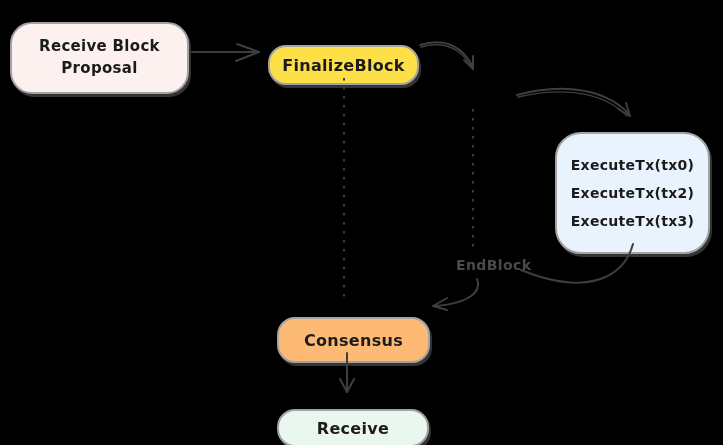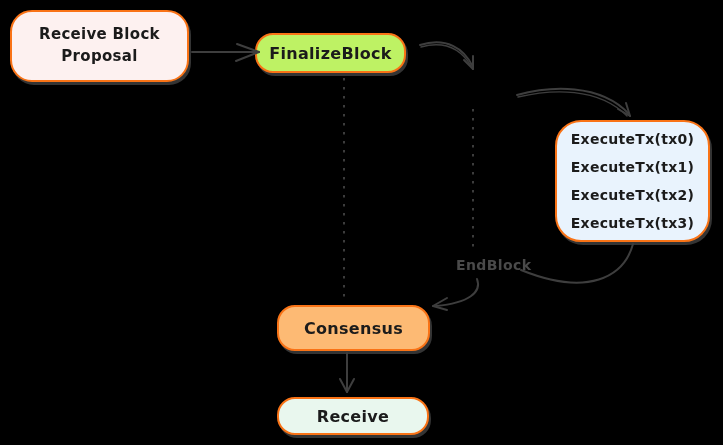--- a/index.html
+++ b/index.html
@@ -5,39 +5,40 @@
   html,body{margin:0;padding:0;background:#000;}
   #canvas{
     position:relative;
     width:723px;height:445px;
     background:#000000;
     overflow:hidden;
     font-family:"DejaVu Sans",sans-serif;
   }
   .box{
     position:absolute;
-    border:2px solid #f97316;
+    border:2px solid #a3a3a3;
     border-radius:18px;
     display:flex;
     align-items:center;
     justify-content:center;
     color:#1b1b1b;
     box-shadow:2px 3px 0 rgba(125,125,125,.42);
     box-sizing:border-box;
     letter-spacing:.3px;
+    margin-top:12px;
   }
   #node-receive{
     left:10px;top:10px;width:179px;height:72px;
     background:#fdf1f0;border-radius:22px;
     font-size:15px;text-align:center;font-weight:bold;
   }
   #node-receive .inner{width:130px;line-height:1.45;}
   #node-finalize{
-    left:255px;top:33px;width:151px;height:40px;
-    background:#bef264;font-size:16px;font-weight:bold;
+    left:268px;top:33px;width:151px;height:40px;
+    background:#fde047;font-size:16px;font-weight:bold;
   }
   #node-execute{
     left:555px;top:120px;width:155px;height:122px;
     background:#e9f3fd;border-radius:26px;
     flex-direction:column;
     font-size:14px;font-weight:bold;
   }
   #node-execute .tx-line{line-height:28px;white-space:nowrap;}
   #node-consensus{
     left:277px;top:305px;width:153px;height:46px;
@@ -83,21 +84,20 @@
   <div class="box" id="node-receive">
     <span class="inner">Receive Block Proposal</span>
   </div>
 
   <div class="box" id="node-finalize">
     <span>FinalizeBlock</span>
   </div>
 
   <div class="box" id="node-execute">
     <div class="tx-line">ExecuteTx(tx0)</div>
-    <div class="tx-line">ExecuteTx(tx1)</div>
     <div class="tx-line">ExecuteTx(tx2)</div>
     <div class="tx-line">ExecuteTx(tx3)</div>
   </div>
 
   <div class="box" id="node-consensus">
     <span>Consensus</span>
   </div>
 
   <div class="box" id="node-commit">
     <span>Receive</span>

